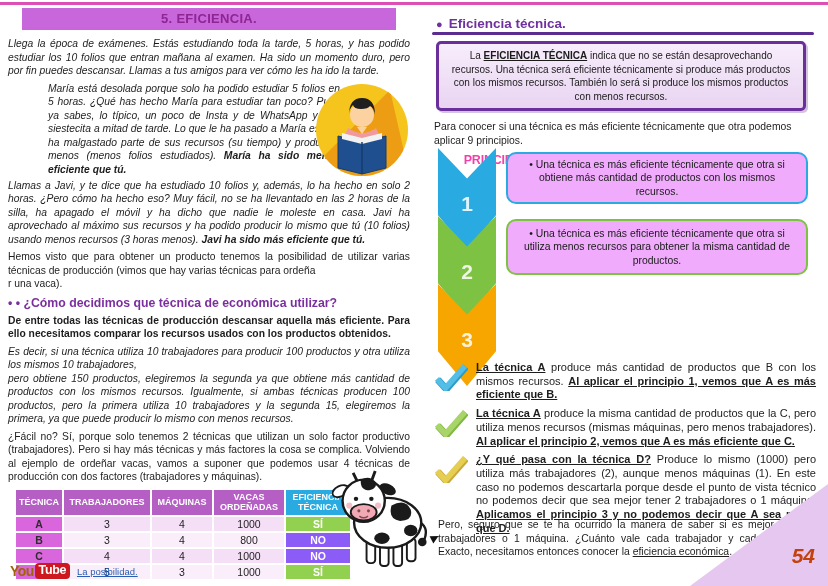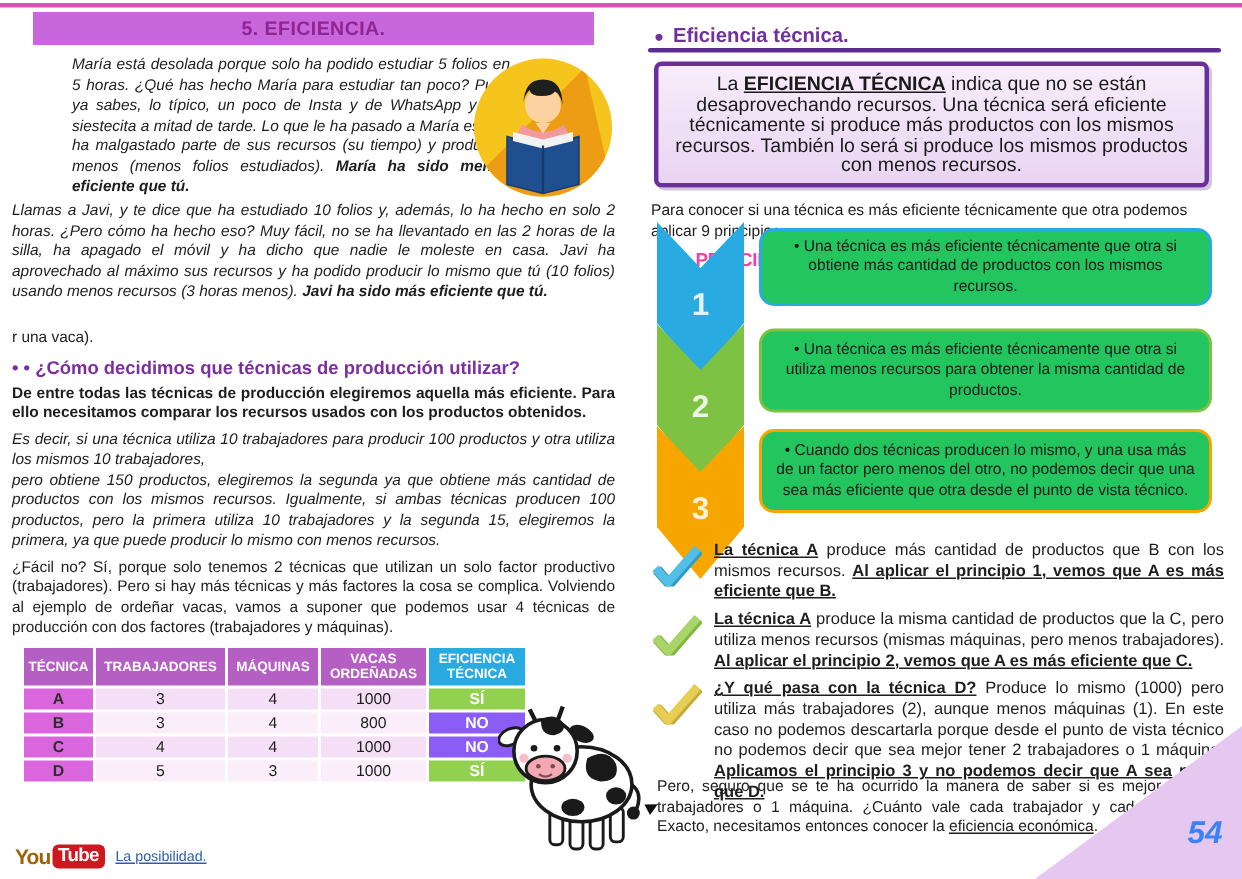--- a/index.html
+++ b/index.html
@@ -42,34 +42,34 @@
 
   
   .col-right{position:absolute;left:430px;top:0;width:392px;}
   .r-head{display:flex;align-items:baseline;margin:16px 0 1px 6px;color:#7030A0;
           font-weight:bold;font-size:13.5px;}
   .r-head .bullet{font-size:11px;margin-right:6px;}
   .r-rule{height:3px;background:#5C2D91;width:382px;margin:1px 0 6px 2px;border-radius:2px;}
   .defbox{width:346px;margin-left:6px;border:3px solid #6B2F9C;border-radius:5px;
           background:linear-gradient(180deg,#F7EDFB 0%,#E9D4F2 100%);
           box-shadow:2px 2px 0 rgba(130,90,160,.35);
-          padding:5px 9px;text-align:center;font-size:13px;line-height:13.6px;color:#1a1a1a;}
+          padding:5px 9px;text-align:center;font-size:10px;line-height:13.6px;color:#1a1a1a;}
   .ul{text-decoration:underline;}
   .r-intro{margin:9px 0 3px 4px;font-size:10.4px;line-height:13.6px;width:376px;}
   .r-princ-title{width:388px;text-align:center;color:#F23FA9;font-weight:800;
                  font-size:12.5px;letter-spacing:-0.2px;margin:5px 0 0 0;}
 
   .chev{position:absolute;width:58px;display:flex;align-items:center;justify-content:center;
         clip-path:polygon(0 0,50% 30%,100% 0,100% 66%,50% 100%,0 66%);}
   .chev span{color:rgba(255,255,255,.85);font-size:21px;font-weight:bold;margin-top:10px;}
   .chev1{left:8px;top:148px;height:102px;background:#29ABE2;}
   .chev2{left:8px;top:216px;height:102px;background:#7DC242;}
   .chev3{left:8px;top:284px;height:102px;background:#F7A600;}
 
-  .pbox{position:absolute;left:76px;width:302px;box-sizing:border-box;background:#22c55e;
+  .pbox{position:absolute;left:76px;width:302px;box-sizing:border-box;background:#f0abfc;
         border-radius:10px;padding:4px 9px;text-align:center;font-size:10.4px;line-height:13.4px;
         display:flex;flex-direction:column;justify-content:center;color:#1a1a1a;}
   .pbox1{top:152px;border:2px solid #29ABE2;min-height:50px;}
   .pbox2{top:219px;border:2px solid #7DC242;min-height:56px;}
   .pbox3{top:286px;border:2px solid #F7A600;min-height:56px;}
 
   .checks{position:absolute;left:4px;top:361px;width:382px;}
   .chk-row{display:flex;margin-bottom:5px;}
   .chk-ico{flex:0 0 34px;margin:2px 8px 0 0;}
   .chk-row p{margin:0;font-size:11px;line-height:13.7px;text-align:justify;}
@@ -77,31 +77,32 @@
 
   .r-final{position:absolute;left:8px;top:518px;width:376px;font-size:10.4px;line-height:13.7px;
            text-align:justify;margin:0;}
   .pointer{position:absolute;left:-7px;top:16px;width:0;height:0;border-left:8px solid #111;
            border-top:4px solid transparent;border-bottom:4px solid transparent;
            transform:rotate(-28deg);}
 
   .corner{position:absolute;right:0;bottom:0;width:138px;height:102px;background:#E5C7F0;
           clip-path:polygon(100% 0,100% 100%,0 100%);}
   .pagenum{position:absolute;right:13px;bottom:18px;font-size:21px;font-weight:bold;
-           font-style:italic;color:#3b82f6;}
+           font-style:italic;color:#c2410c;}
 </style>
 </head>
 <body>
 
 <div class="page">
   <div class="topline"></div>
 
   <div class="col-left">
     <div class="title-bar">5. EFICIENCIA.</div>
 
+    <p class="it">Llega la época de exámenes. Estás estudiando toda la tarde, 5 horas, y has podido estudiar los 10 folios que entran mañana al examen. Ha sido un momento duro, pero por fin puedes descansar. Llamas a tus amigos para ver cómo les ha ido la tarde.</p>
 
     <div class="p2wrap">
       <div class="avatar">
         <svg viewBox="0 0 96 96" width="96" height="96">
           <defs>
               <clipPath id="avc">
                 <circle cx="48" cy="48" r="46"></circle>
               </clipPath>
             </defs>
           <circle cx="48" cy="48" r="46" fill="#F6C51D"></circle>
@@ -113,25 +114,25 @@
           <path d="M24 54 L48 60 L72 54 L72 86 L48 92 L24 86 Z" fill="#1F4F8F" stroke="#163C6E" stroke-width="1"></path>
           <path d="M28 51 L48 56 L68 51 L68 57 L48 62 L28 57 Z" fill="#F2F2F2"></path>
           <path d="M48 60 L48 92" stroke="#163C6E" stroke-width="1.5"></path>
         </svg>
       </div>
       <p class="it"><span>María está desolada porque solo ha podido estudiar 5 folios en 5 horas. ¿Qué has hecho María para estudiar tan poco? Pues ya sabes, lo típico, un poco de Insta y de WhatsApp y una siestecita a mitad de tarde. Lo que le ha pasado a María es que ha malgastado parte de sus recursos (su tiempo) y producido menos (menos folios estudiados). </span><b>María ha sido menos eficiente que tú.</b></p>
     </div>
 
     <p class="it"><span>Llamas a Javi, y te dice que ha estudiado 10 folios y, además, lo ha hecho en solo 2 horas. ¿Pero cómo ha hecho eso?  Muy fácil, no se ha llevantado en las 2 horas de la silla, ha apagado el móvil y ha dicho que nadie le moleste en casa. Javi ha aprovechado al máximo sus recursos y ha podido producir lo mismo que tú (10 folios) usando menos recursos (3 horas menos). </span><b>Javi ha sido más eficiente que tú.</b></p>
 
-    <p><br><span>r una vaca).</span></p>
-
-    <div class="qhead">• • ¿Cómo decidimos que técnicas de producción utilizar?</div>
-
-    <p class="boldp">De entre todas las técnicas de producción elegiremos aquella más eficiente. Para ello necesitamos comparar los recursos usados con los productos obtenidos.</p>
+    <p><span>Hemos visto que para obtener un producto tenemos la posibilidad de utilizar varias técnicas de producción (vimos que hay varias técnicas para ordeña</span><br><span>r una vaca).</span></p>
+
+    <div class="qhead">• • ¿Cómo decidimos que técnica de económica utilizar?</div>
+
+    <p class="boldp">De entre todas las técnicas de producción descansar aquella más eficiente. Para ello necesitamos comparar los recursos usados con los productos obtenidos.</p>
 
     <p class="it"><span>Es decir, si una técnica utiliza 10 trabajadores para producir 100 productos y otra utiliza los mismos 10 trabajadores,</span><br><span> pero obtiene 150 productos, elegiremos la segunda ya que obtiene más cantidad de productos con los mismos recursos. Igualmente, si ambas técnicas producen 100 productos, pero la primera utiliza 10 trabajadores y la segunda 15, elegiremos la primera, ya que puede producir lo mismo con menos recursos.</span></p>
 
     <p>¿Fácil no? Sí, porque solo tenemos 2 técnicas que utilizan un solo factor productivo (trabajadores). Pero si hay más técnicas y más factores la cosa se complica. Volviendo al ejemplo de ordeñar vacas, vamos a suponer que podemos usar 4 técnicas de producción con dos factores (trabajadores y máquinas).</p>
 
     <table class="eff">
       <colgroup>
           <col style="width:48px">
           <col style="width:88px">
           <col style="width:62px">
@@ -238,21 +239,20 @@
       </div>
     <div class="chev chev2">
         <span>2</span>
       </div>
     <div class="chev chev3">
         <span>3</span>
       </div>
 
     <div class="pbox pbox1">• Una técnica es más eficiente técnicamente que otra si obtiene más cantidad de productos con los mismos recursos.</div>
     <div class="pbox pbox2">• Una técnica es más eficiente técnicamente que otra si utiliza menos recursos para obtener la misma cantidad de productos.</div>
-    <div class="pbox pbox3">• Cuando dos técnicas producen lo mismo, y una usa más de un factor pero menos del otro, no podemos decir que una sea más eficiente que otra desde el punto de vista técnico.</div>
 
     <div class="checks">
       <div class="chk-row">
         <span class="chk-ico">
           <svg viewBox="0 0 36 30" width="34" height="28">
             <path d="M4 18 L13 28 L34 4" fill="none" stroke="#2E9CC7" stroke-width="7.5"></path>
             <path d="M3 17 L12 27 L33 3" fill="none" stroke="#53BEE6" stroke-width="6"></path>
           </svg>
         </span>
         <p><span class="bu">La técnica A</span><span> produce más cantidad de productos que B con los mismos recursos. </span><span class="bu">Al aplicar el principio 1, vemos que A es más eficiente que B.</span></p>

